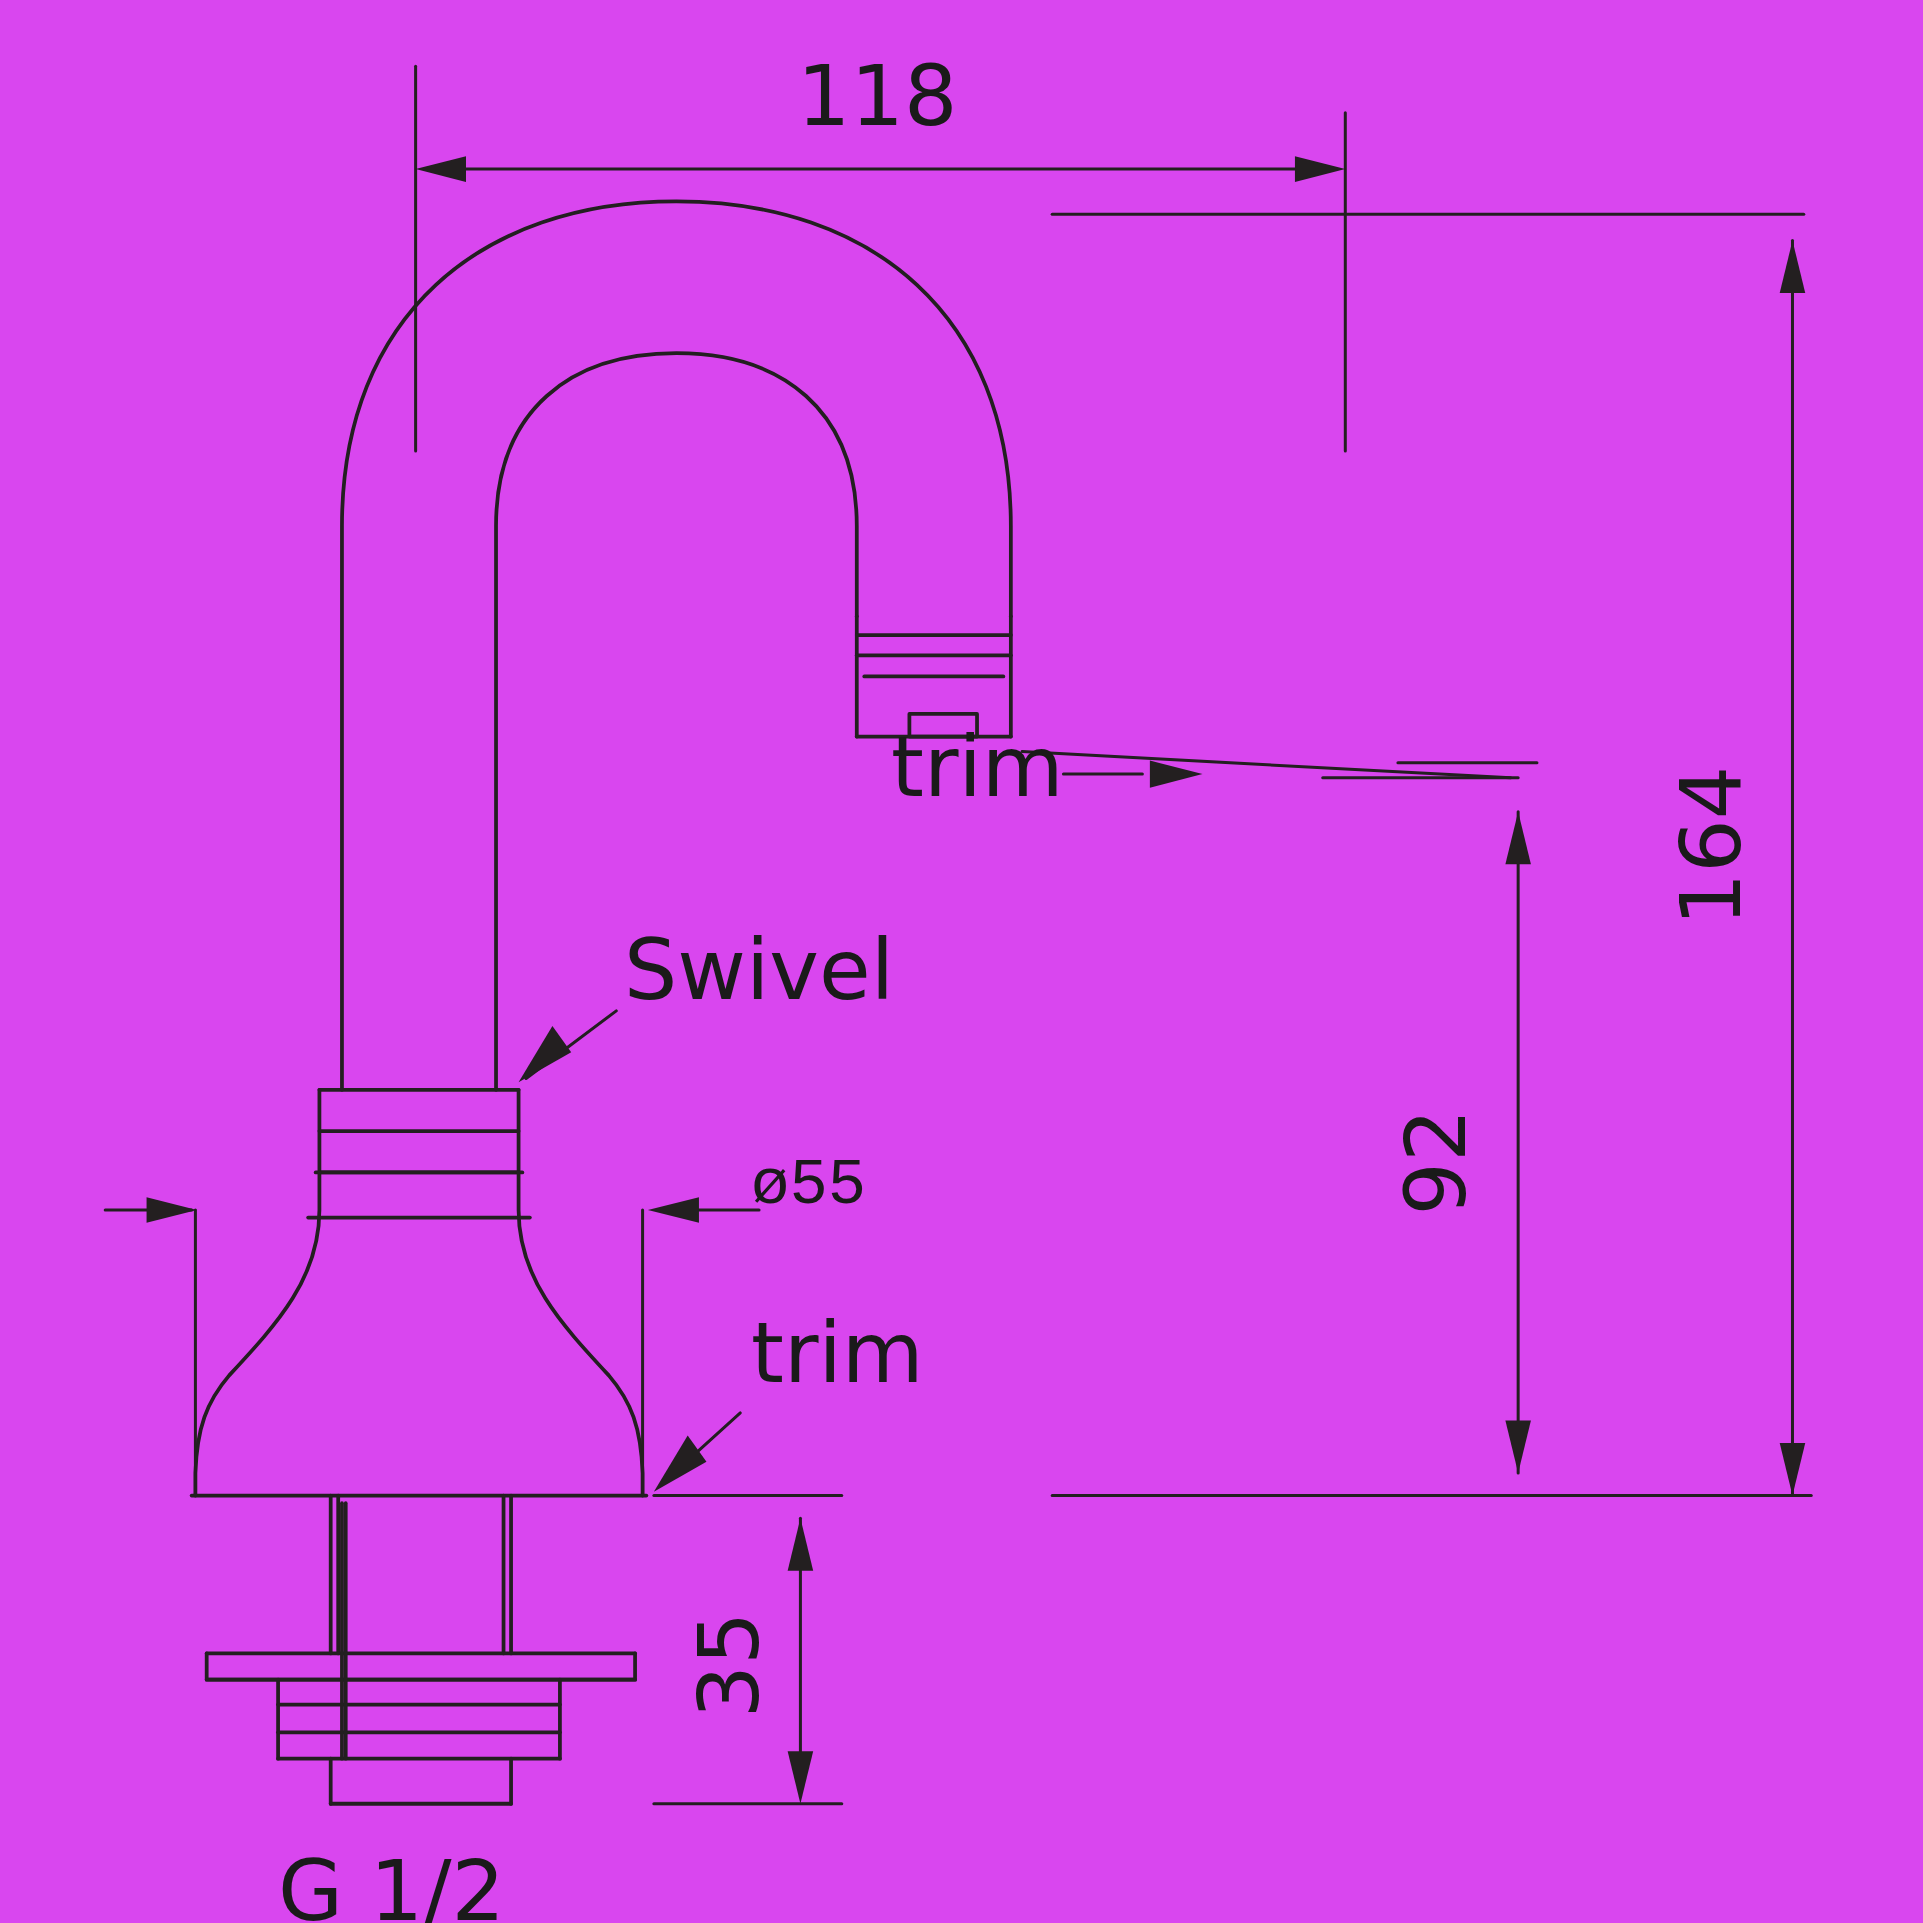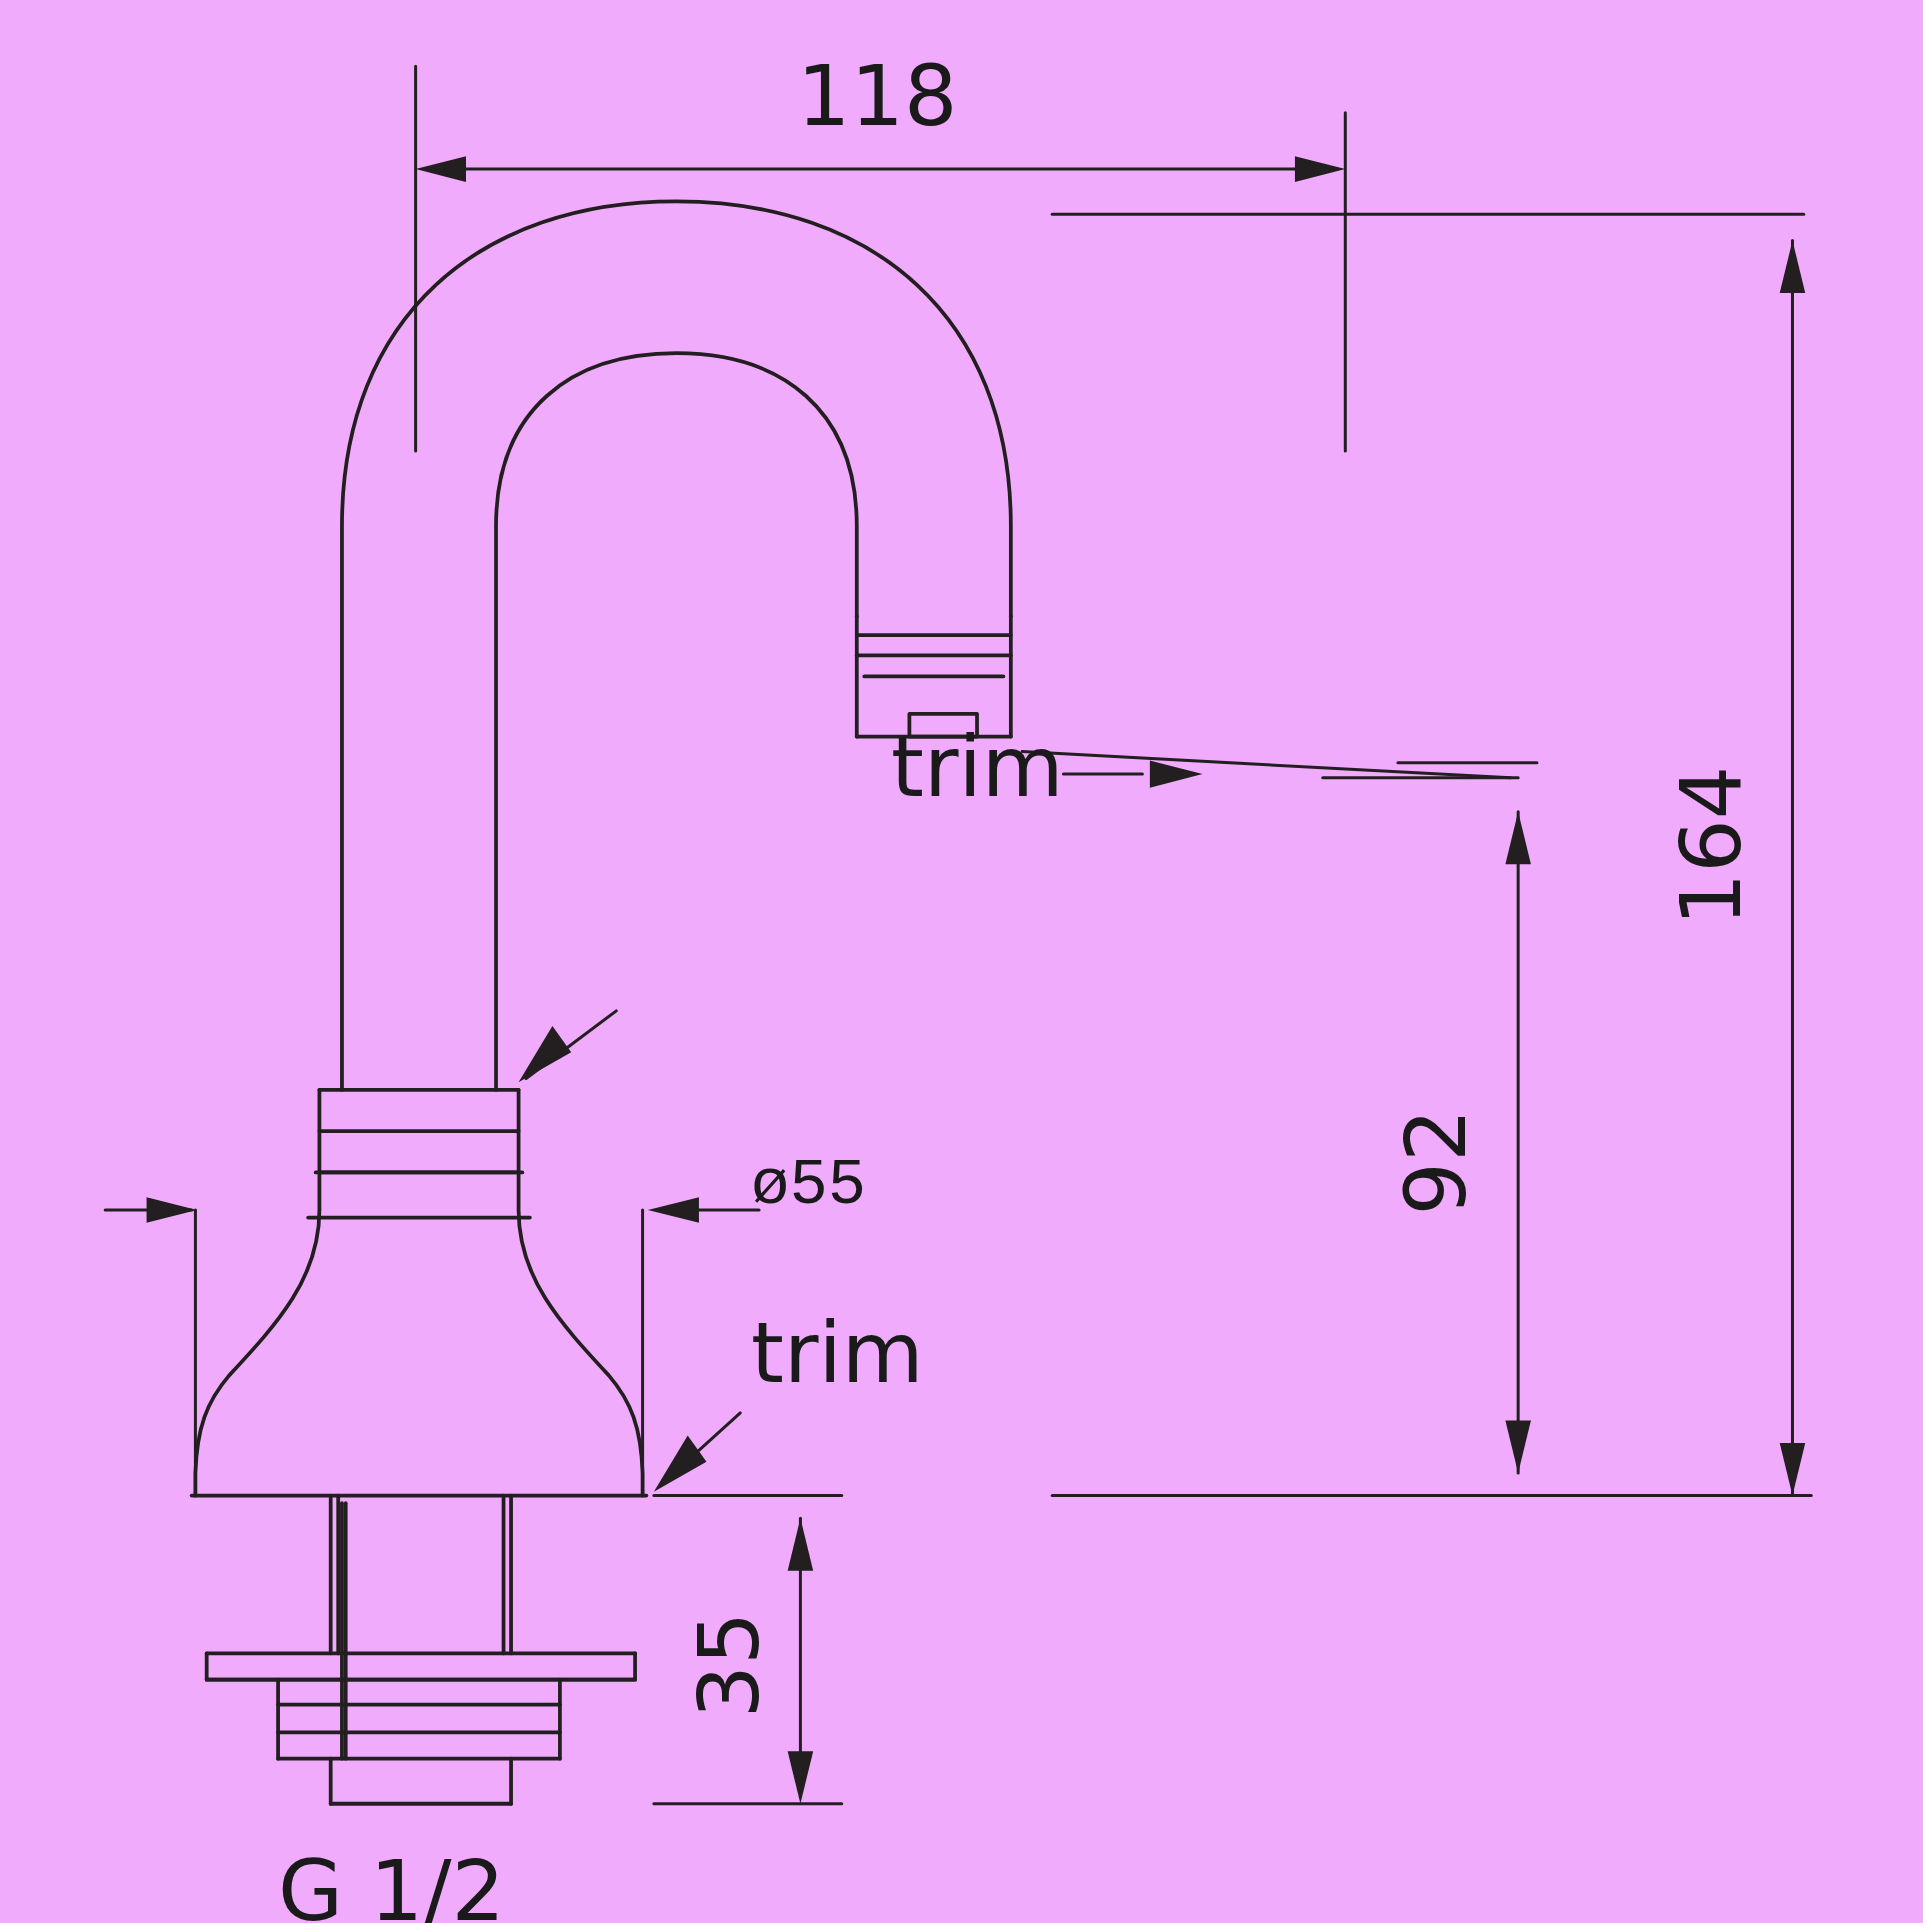--- a/index.html
+++ b/index.html
@@ -4,21 +4,21 @@
 <style>
   html, body {
     margin: 0;
     padding: 0;
     background: #ffffff;
   }
   #page {
     position: relative;
     width: 1924px;
     height: 1924px;
-    background: #f0abfc;
+    background: #d946ef;
     font-family: "DejaVu Sans", "Liberation Sans", sans-serif;
     overflow: hidden;
   }
   #drawing {
     position: absolute;
     left: 0;
     top: 0;
     width: 1924px;
     height: 1924px;
   }
@@ -173,17 +173,18 @@
 
   <div class="dim-label vert" style="left:676px; top:1623px; font-size:84px;">35</div>
 
 
   <div class="dim-label" style="left:751px; top:1154px; font-size:64px;font-family:Liberation Mono, monospace;">ø55</div>
 
   <div class="dim-label" style="left:891px; top:725px; font-size:84px;">trim</div>
 
   <div class="dim-label" style="left:751px; top:1311px; font-size:84px;">trim</div>
 
+  <div class="dim-label" style="left:624px; top:928px; font-size:84px;">Swivel</div>
 
   <div class="dim-label" style="left:278px; top:1849px; font-size:84px;">G 1/2</div>
 
 </div>
 
 
 </body></html>

